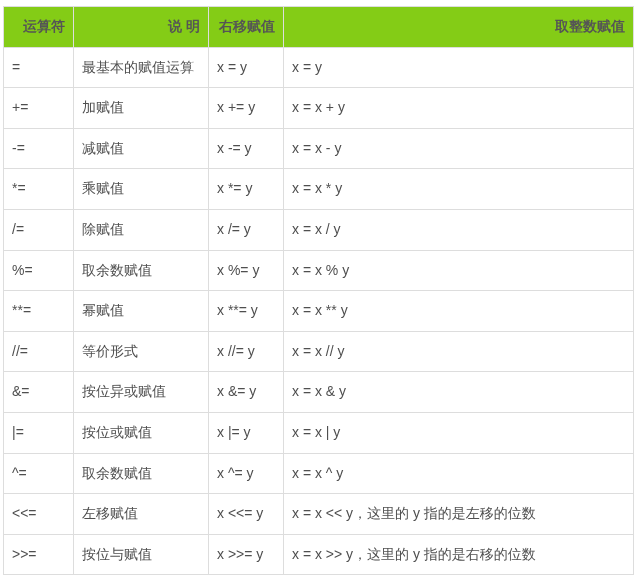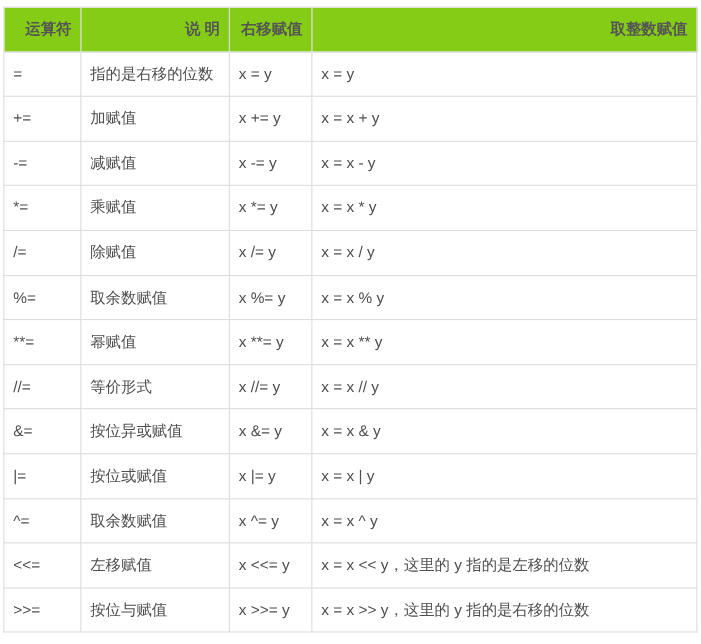--- a/index.html
+++ b/index.html
@@ -62,21 +62,21 @@
       <tr>
         <th>运算符</th>
         <th>说 明</th>
         <th>右移赋值</th>
         <th>取整数赋值</th>
       </tr>
     </thead>
     <tbody>
       <tr>
         <td class="op">=</td>
-        <td>指的是右移的位数</td>
+        <td>最基本的赋值运算</td>
         <td>x = y</td>
         <td>x = y</td>
       </tr>
       <tr>
         <td class="op">+=</td>
         <td>加赋值</td>
         <td>x += y</td>
         <td>x = x + y</td>
       </tr>
       <tr>

